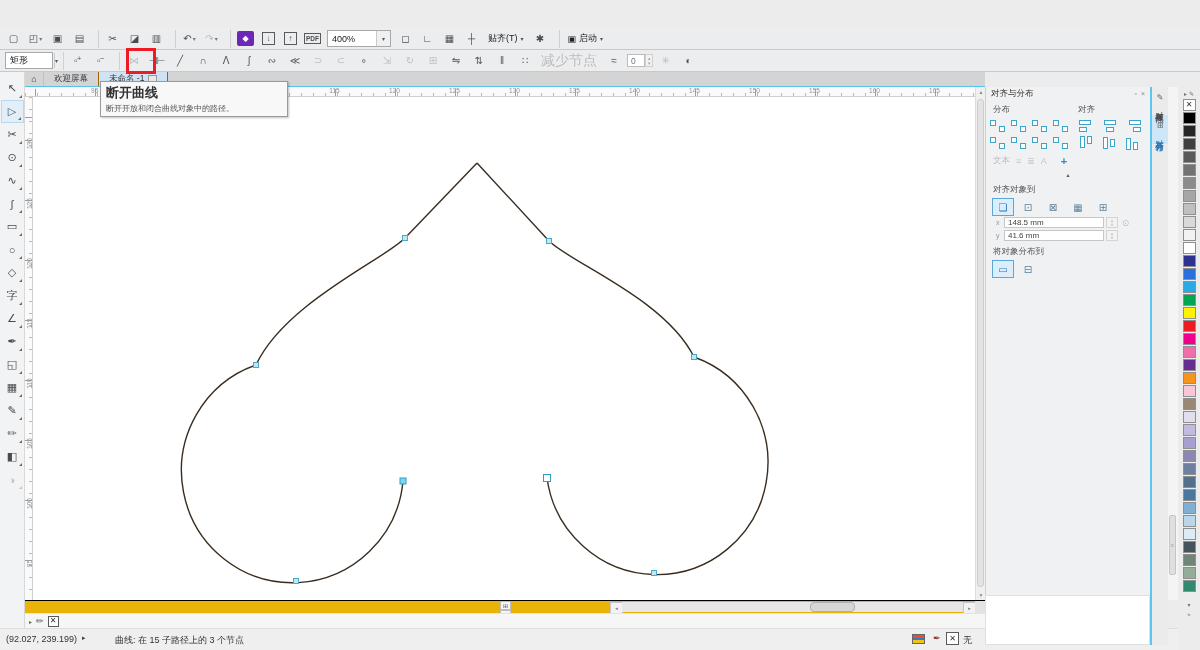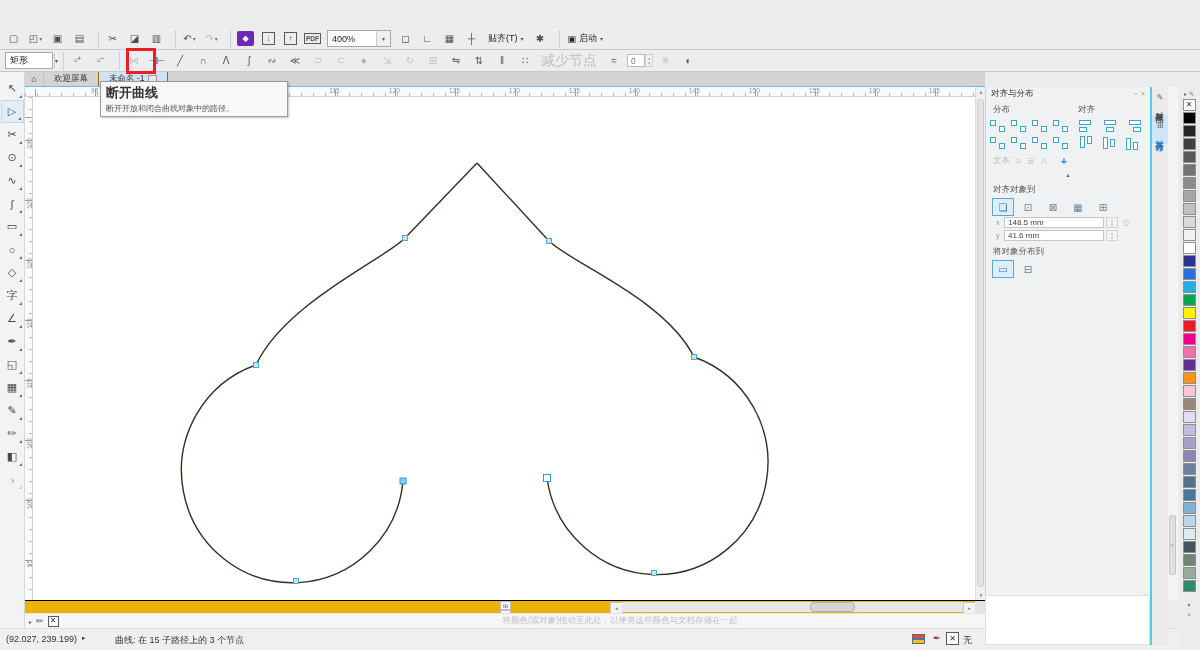--- a/index.html
+++ b/index.html
@@ -420,21 +420,20 @@
     <span class="hs-track"></span>
     <span class="hs-thumb"></span>
     <span class="hs-arr" style="left:938px;">▸</span>
     <span class="hs-corner"></span>
   </div>
 
   <div class="docpal">
     <span class="dp-arr">▸</span>
     <span class="dp-pen">✏</span>
     <span class="nonesw">✕</span>
-    <span class="dp-hint">将颜色(或对象)拖动至此处，以便将这些颜色与文档存储在一起</span>
   </div>
 
   <div class="statusbar">
     <span class="sb-coords">(92.027, 239.199)</span>
     <span class="sb-arr">▸</span>
     <span class="sb-info">曲线: 在 15 子路径上的 3 个节点</span>
     <span class="sb-monitor"></span>
     <span class="sb-pen">✒</span>
     <span class="sb-none nonesw">✕</span>
     <span class="sb-nonelabel">无</span>

